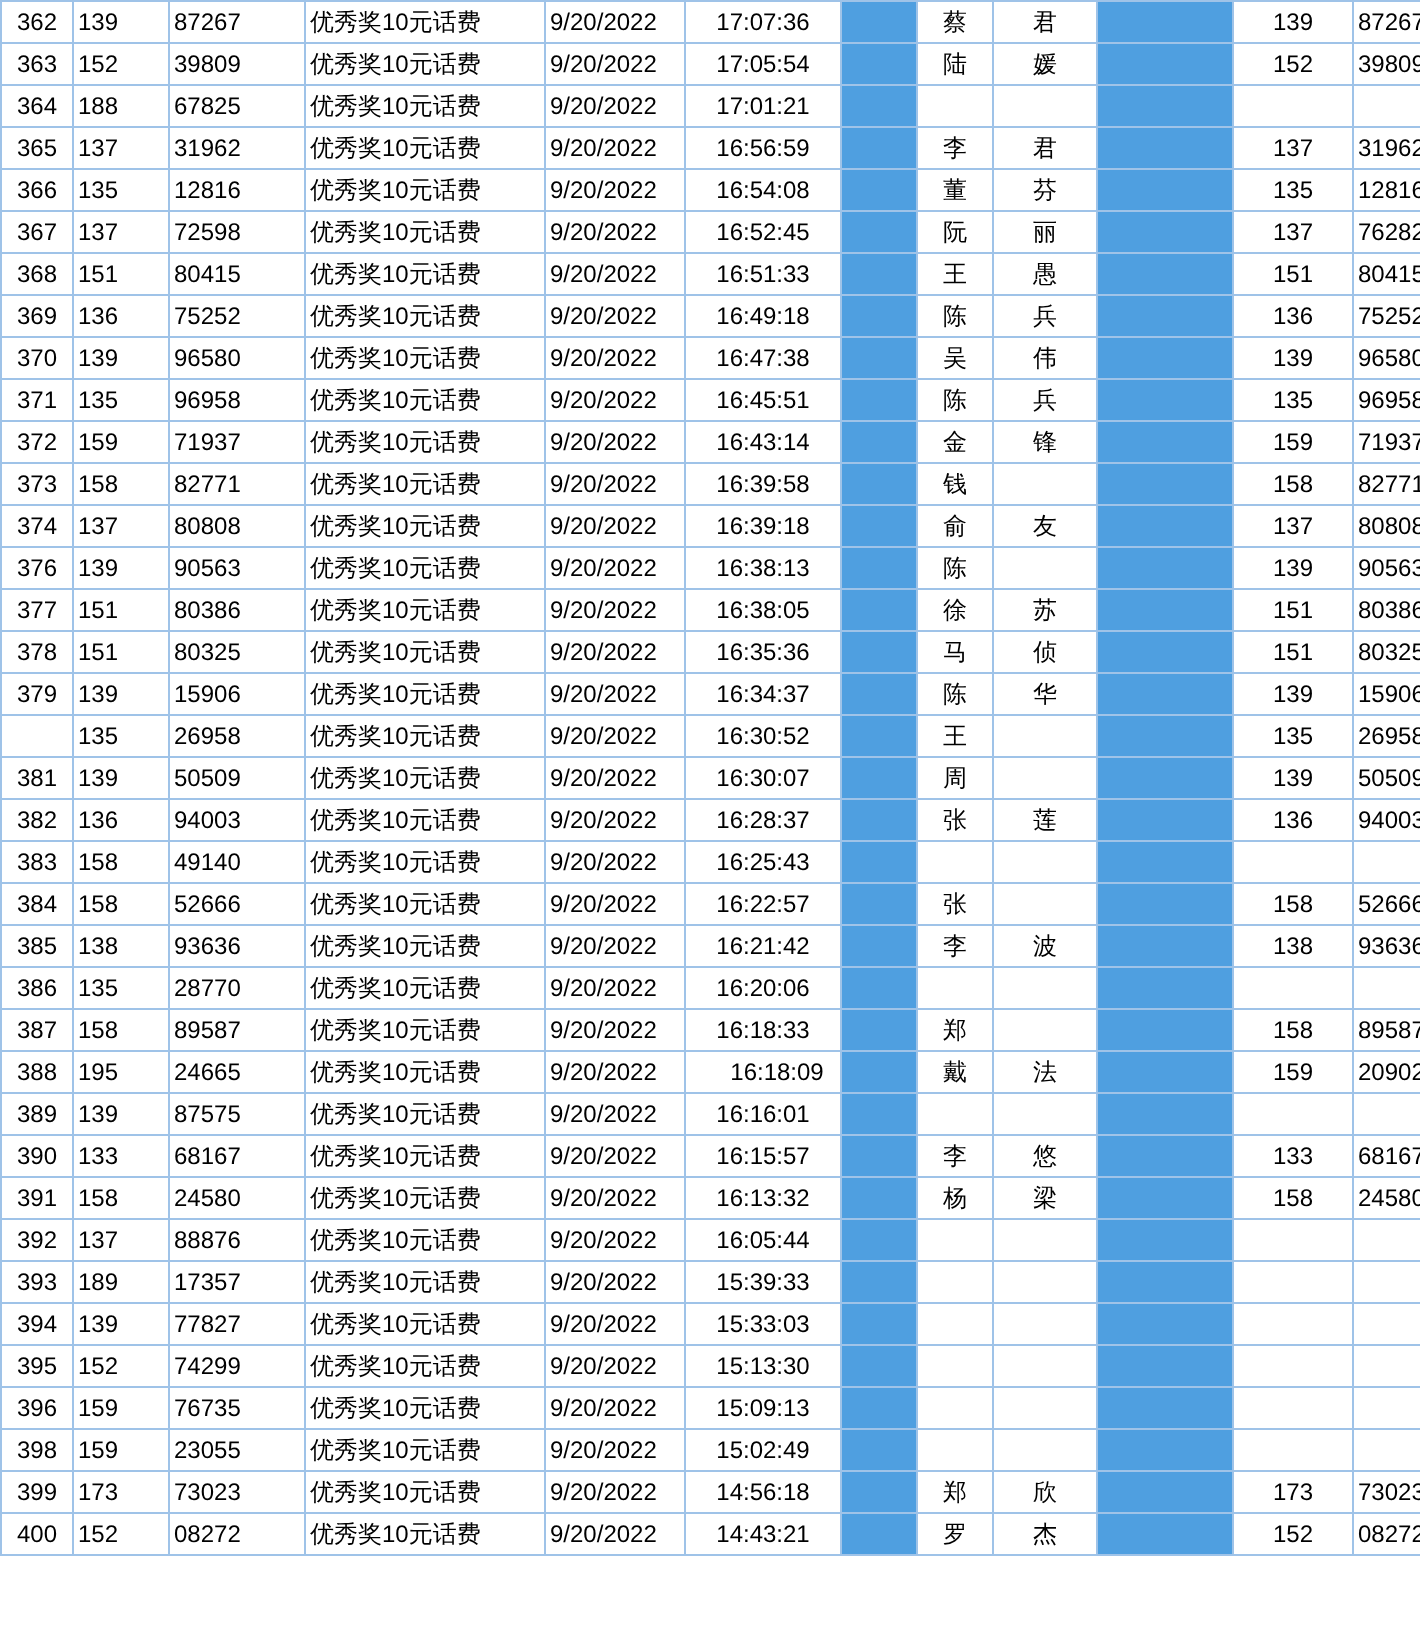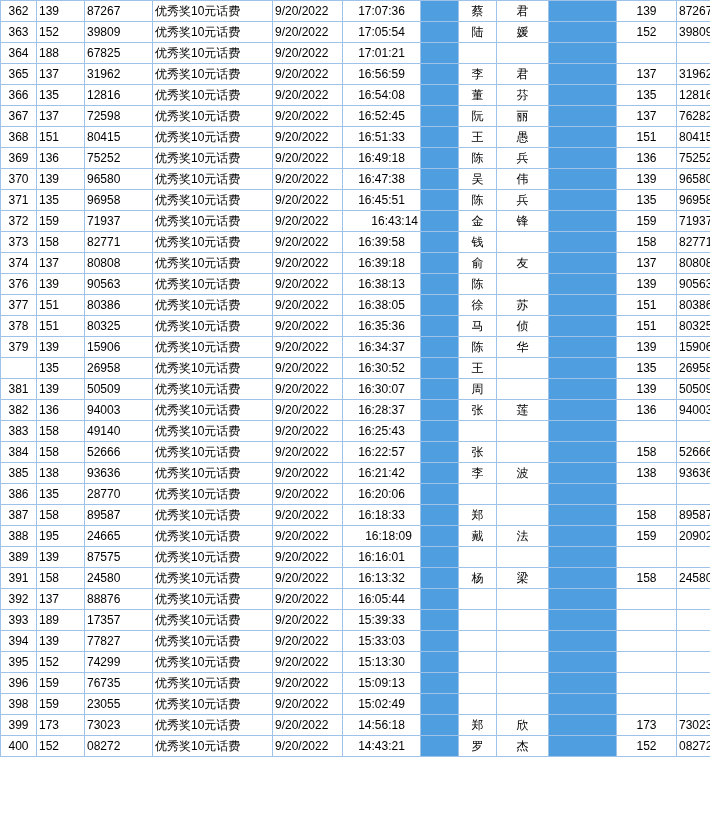--- a/index.html
+++ b/index.html
@@ -236,21 +236,21 @@
           <td class="blue-fill" style="width: 12px;"></td>
           <td class="num" style="width: 36px;">135</td>
           <td class="numleft" style="width: 62px;">96958</td>
         </tr>
         <tr>
           <td class="rowhead" style="width: 36px; text-align: center;">372</td>
           <td class="numleft" style="width: 30px;">159</td>
           <td class="numleft" style="width: 62px;">71937</td>
           <td class="text" style="width: 112px;">优秀奖10元话费</td>
           <td class="date" style="width: 74px;">9/20/2022</td>
-          <td class="center" style="width: 64px; text-align: right;">16:43:14</td>
+          <td class="center" style="width: 64px;">16:43:14</td>
           <td class="blue-fill" style="width: 12px;"></td>
           <td class="center" style="width: 34px;">金</td>
           <td class="center" style="width: 34px;">锋</td>
           <td class="blue-fill" style="width: 12px;"></td>
           <td class="num" style="width: 36px;">159</td>
           <td class="numleft" style="width: 62px;">71937</td>
         </tr>
         <tr>
           <td class="rowhead" style="width: 36px;">373</td>
           <td class="numleft" style="width: 30px;">158</td>
@@ -467,20 +467,34 @@
           <td class="numleft" style="width: 62px;">87575</td>
           <td class="text" style="width: 112px;">优秀奖10元话费</td>
           <td class="date" style="width: 74px;">9/20/2022</td>
           <td class="center" style="width: 64px;">16:16:01</td>
           <td class="blue-fill" style="width: 12px;"></td>
           <td class="center" style="width: 34px;"></td>
           <td class="center" style="width: 34px;"></td>
           <td class="blue-fill" style="width: 12px;"></td>
           <td class="num" style="width: 36px;"></td>
           <td class="numleft" style="width: 62px;"></td>
+        </tr>
+        <tr>
+          <td class="rowhead" style="width: 36px;">390</td>
+          <td class="numleft" style="width: 30px;">133</td>
+          <td class="numleft" style="width: 62px;">68167</td>
+          <td class="text" style="width: 112px;">优秀奖10元话费</td>
+          <td class="date" style="width: 74px;">9/20/2022</td>
+          <td class="center" style="width: 64px;">16:15:57</td>
+          <td class="blue-fill" style="width: 12px;"></td>
+          <td class="center" style="width: 34px;">李</td>
+          <td class="center" style="width: 34px;">悠</td>
+          <td class="blue-fill" style="width: 12px;"></td>
+          <td class="num" style="width: 36px;">133</td>
+          <td class="numleft" style="width: 62px;">68167</td>
         </tr>
         <tr>
           <td class="rowhead" style="width: 36px;">391</td>
           <td class="numleft" style="width: 30px;">158</td>
           <td class="numleft" style="width: 62px;">24580</td>
           <td class="text" style="width: 112px;">优秀奖10元话费</td>
           <td class="date" style="width: 74px;">9/20/2022</td>
           <td class="center" style="width: 64px;">16:13:32</td>
           <td class="blue-fill" style="width: 12px;"></td>
           <td class="center" style="width: 34px;">杨</td>

